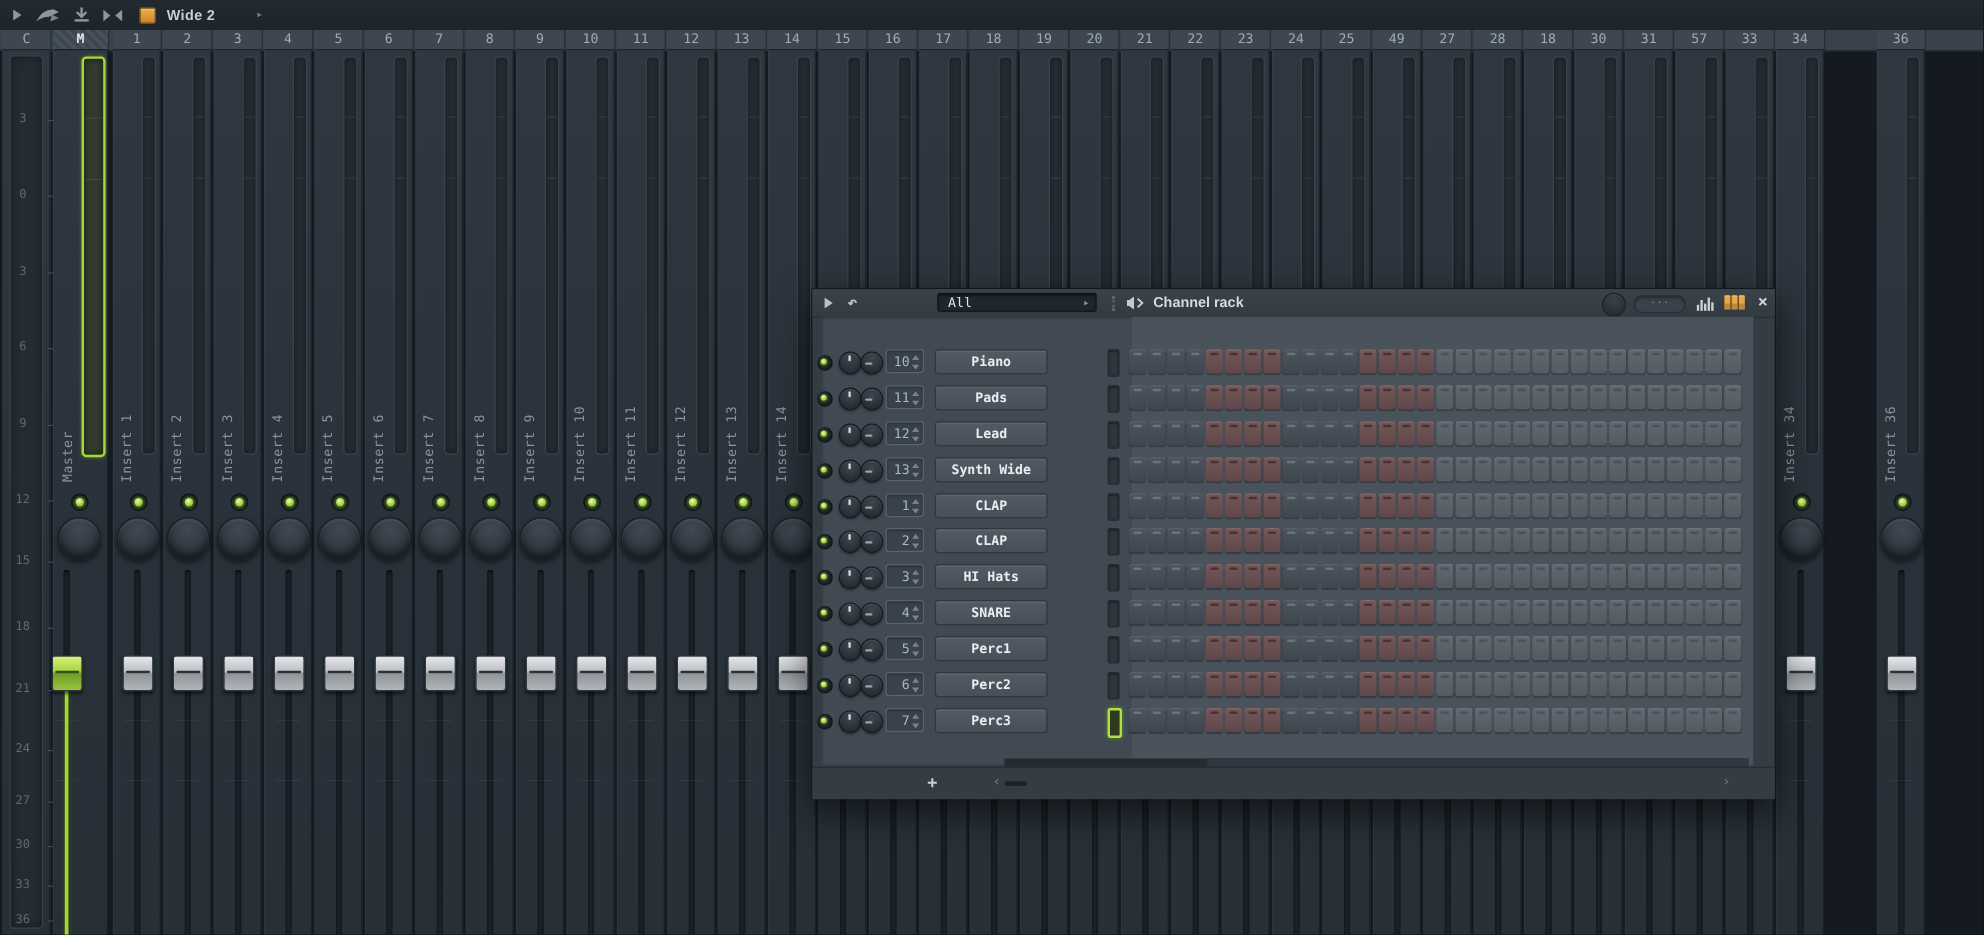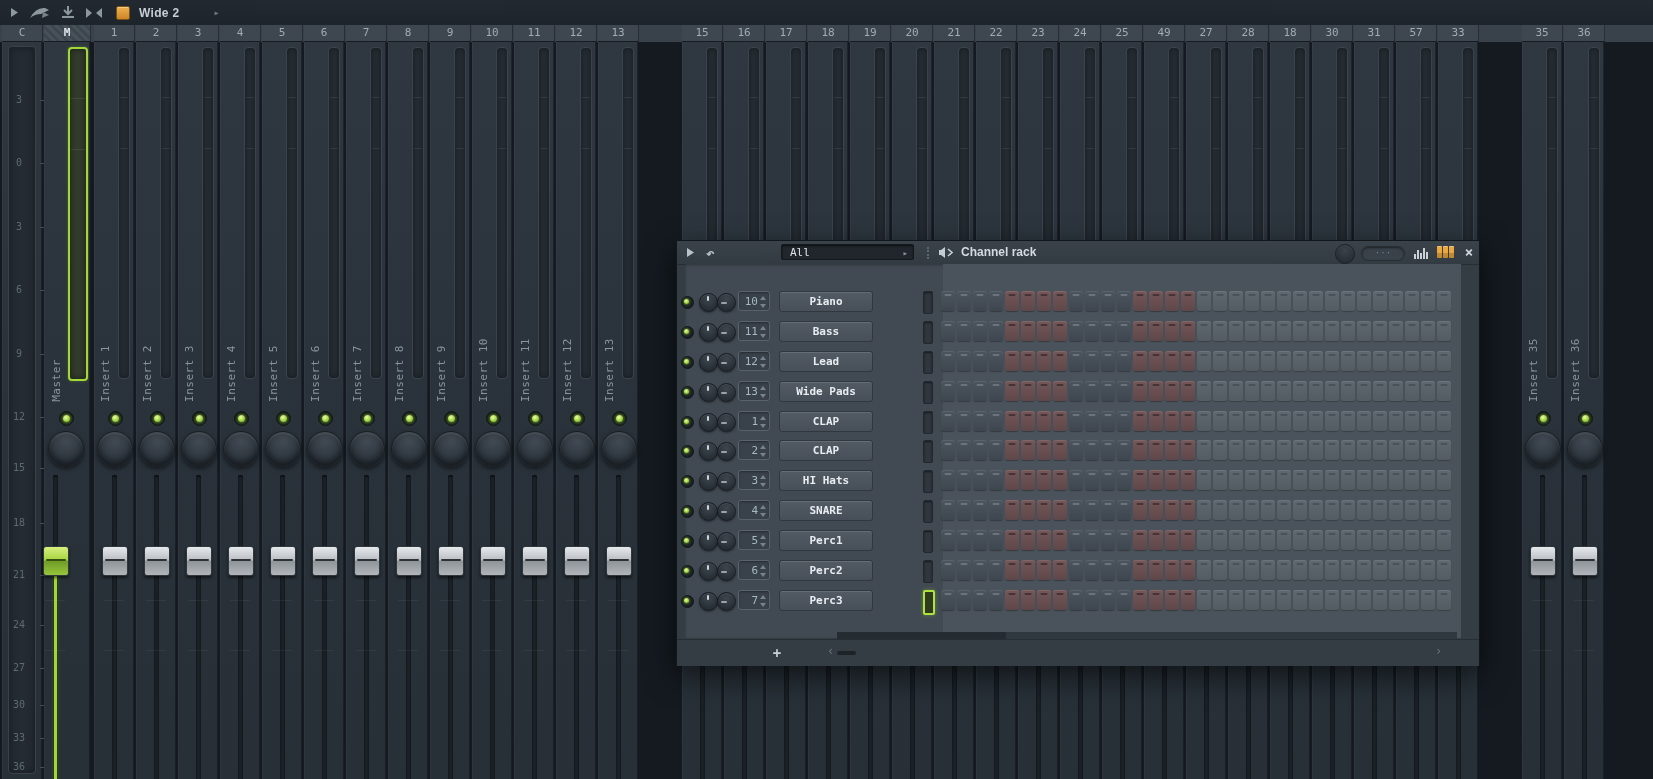--- a/index.html
+++ b/index.html
@@ -456,20 +456,38 @@
           <div class="led" style="left: 14px; top: 369px;">
             <div style="position: absolute; left: 3px; top: 3px; width: 7px; height: 7px; border-radius: 50%; background: radial-gradient(circle at 40% 35%, rgb(234, 255, 160), rgb(140, 198, 47) 70%); box-shadow: rgb(150, 208, 52) 0px 0px 4px;"></div>
           </div>
           <div class="mknob" style="left: 3px; top: 389px;"></div>
           <div class="fslot" style="left: 17.5px; top: 433px; height: 322px;"></div>
           <div class="ftick" style="left: 10px; width: 20px; top: 558px;"></div>
           <div class="ftick" style="left: 10px; width: 20px; top: 608px;"></div>
           <div class="handle" style="left: 8px; top: 504px;"></div>
         </div>
       </div>
+      <div class="track" style="left: 640px; width: 40px;">
+        <div class="t-hdr">14</div>
+        <div class="t-body">
+          <div class="meter" style="left: 24px; top: 5px; width: 10px; height: 330px;">
+            <div class="mtick" style="top: 49px;"></div>
+            <div class="mtick" style="top: 100px;"></div>
+          </div>
+          <div class="vlabel" style="left: 5px; bottom: 377px;">Insert 14</div>
+          <div class="led" style="left: 14px; top: 369px;">
+            <div style="position: absolute; left: 3px; top: 3px; width: 7px; height: 7px; border-radius: 50%; background: radial-gradient(circle at 40% 35%, rgb(234, 255, 160), rgb(140, 198, 47) 70%); box-shadow: rgb(150, 208, 52) 0px 0px 4px;"></div>
+          </div>
+          <div class="mknob" style="left: 3px; top: 389px;"></div>
+          <div class="fslot" style="left: 17.5px; top: 433px; height: 322px;"></div>
+          <div class="ftick" style="left: 10px; width: 20px; top: 558px;"></div>
+          <div class="ftick" style="left: 10px; width: 20px; top: 608px;"></div>
+          <div class="handle" style="left: 8px; top: 504px;"></div>
+        </div>
+      </div>
       <div class="track" style="left: 682px; width: 40px;">
         <div class="t-hdr">15</div>
         <div class="t-body">
           <div class="meter" style="left: 24px; top: 5px; width: 10px; height: 330px;">
             <div class="mtick" style="top: 49px;"></div>
             <div class="mtick" style="top: 100px;"></div>
           </div>
           <div class="led" style="left: 14px; top: 369px;">
             <div style="position: absolute; left: 3px; top: 3px; width: 7px; height: 7px; border-radius: 50%; background: radial-gradient(circle at 40% 35%, rgb(234, 255, 160), rgb(140, 198, 47) 70%); box-shadow: rgb(150, 208, 52) 0px 0px 4px;"></div>
           </div>
@@ -779,28 +797,28 @@
           <div class="led" style="left: 14px; top: 369px;">
             <div style="position: absolute; left: 3px; top: 3px; width: 7px; height: 7px; border-radius: 50%; background: radial-gradient(circle at 40% 35%, rgb(234, 255, 160), rgb(140, 198, 47) 70%); box-shadow: rgb(150, 208, 52) 0px 0px 4px;"></div>
           </div>
           <div class="mknob" style="left: 3px; top: 389px;"></div>
           <div class="fslot" style="left: 17.5px; top: 433px; height: 322px;"></div>
           <div class="ftick" style="left: 10px; width: 20px; top: 558px;"></div>
           <div class="ftick" style="left: 10px; width: 20px; top: 608px;"></div>
           <div class="handle" style="left: 8px; top: 504px;"></div>
         </div>
       </div>
-      <div class="track" style="left: 1522px; width: 40px;">
-        <div class="t-hdr">35</div>
-        <div class="t-body">
-          <div class="meter" style="left: 24px; top: 5px; width: 10px; height: 330px;">
-            <div class="mtick" style="top: 49px;"></div>
-            <div class="mtick" style="top: 100px;"></div>
-          </div>
-          <div class="vlabel" style="left: 5px; bottom: 377px;">Insert 35</div>
+      <div class="track" style="left: 1480px; width: 40px;">
+        <div class="t-hdr">34</div>
+        <div class="t-body">
+          <div class="meter" style="left: 24px; top: 5px; width: 10px; height: 330px;">
+            <div class="mtick" style="top: 49px;"></div>
+            <div class="mtick" style="top: 100px;"></div>
+          </div>
+          <div class="vlabel" style="left: 5px; bottom: 377px;">Insert 34</div>
           <div class="led" style="left: 14px; top: 369px;">
             <div style="position: absolute; left: 3px; top: 3px; width: 7px; height: 7px; border-radius: 50%; background: radial-gradient(circle at 40% 35%, rgb(234, 255, 160), rgb(140, 198, 47) 70%); box-shadow: rgb(150, 208, 52) 0px 0px 4px;"></div>
           </div>
           <div class="mknob" style="left: 3px; top: 389px;"></div>
           <div class="fslot" style="left: 17.5px; top: 433px; height: 322px;"></div>
           <div class="ftick" style="left: 10px; width: 20px; top: 558px;"></div>
           <div class="ftick" style="left: 10px; width: 20px; top: 608px;"></div>
           <div class="handle" style="left: 8px; top: 504px;"></div>
         </div>
       </div>
@@ -979,21 +997,21 @@
           <div class="rk-led">
             <div style="position: absolute; left: 2px; top: 2px; width: 5px; height: 5px; border-radius: 50%; background: radial-gradient(circle at 40% 35%, rgb(234, 255, 160), rgb(140, 198, 47) 70%); box-shadow: rgb(150, 208, 52) 0px 0px 3px;"></div>
           </div>
           <div class="rk-knob" style="left: 22px;">
             <div class="notch"></div>
           </div>
           <div class="rk-knob" style="left: 40px;">
             <div class="dash"></div>
           </div>
           <div class="numbox">11<div class="spin"></div></div>
-          <div class="namebtn">Bass</div>
+          <div class="namebtn">Pads</div>
           <div class="pill"></div>
           <div class="step s-slate" style="left: 264px;">
             <div class="dash"></div>
           </div>
           <div class="step s-slate" style="left: 280px;">
             <div class="dash"></div>
           </div>
           <div class="step s-slate" style="left: 296px;">
             <div class="dash"></div>
           </div>
@@ -1199,21 +1217,21 @@
           <div class="rk-led">
             <div style="position: absolute; left: 2px; top: 2px; width: 5px; height: 5px; border-radius: 50%; background: radial-gradient(circle at 40% 35%, rgb(234, 255, 160), rgb(140, 198, 47) 70%); box-shadow: rgb(150, 208, 52) 0px 0px 3px;"></div>
           </div>
           <div class="rk-knob" style="left: 22px;">
             <div class="notch"></div>
           </div>
           <div class="rk-knob" style="left: 40px;">
             <div class="dash"></div>
           </div>
           <div class="numbox">13<div class="spin"></div></div>
-          <div class="namebtn">Wide Pads</div>
+          <div class="namebtn">Synth Wide</div>
           <div class="pill"></div>
           <div class="step s-slate" style="left: 264px;">
             <div class="dash"></div>
           </div>
           <div class="step s-slate" style="left: 280px;">
             <div class="dash"></div>
           </div>
           <div class="step s-slate" style="left: 296px;">
             <div class="dash"></div>
           </div>

